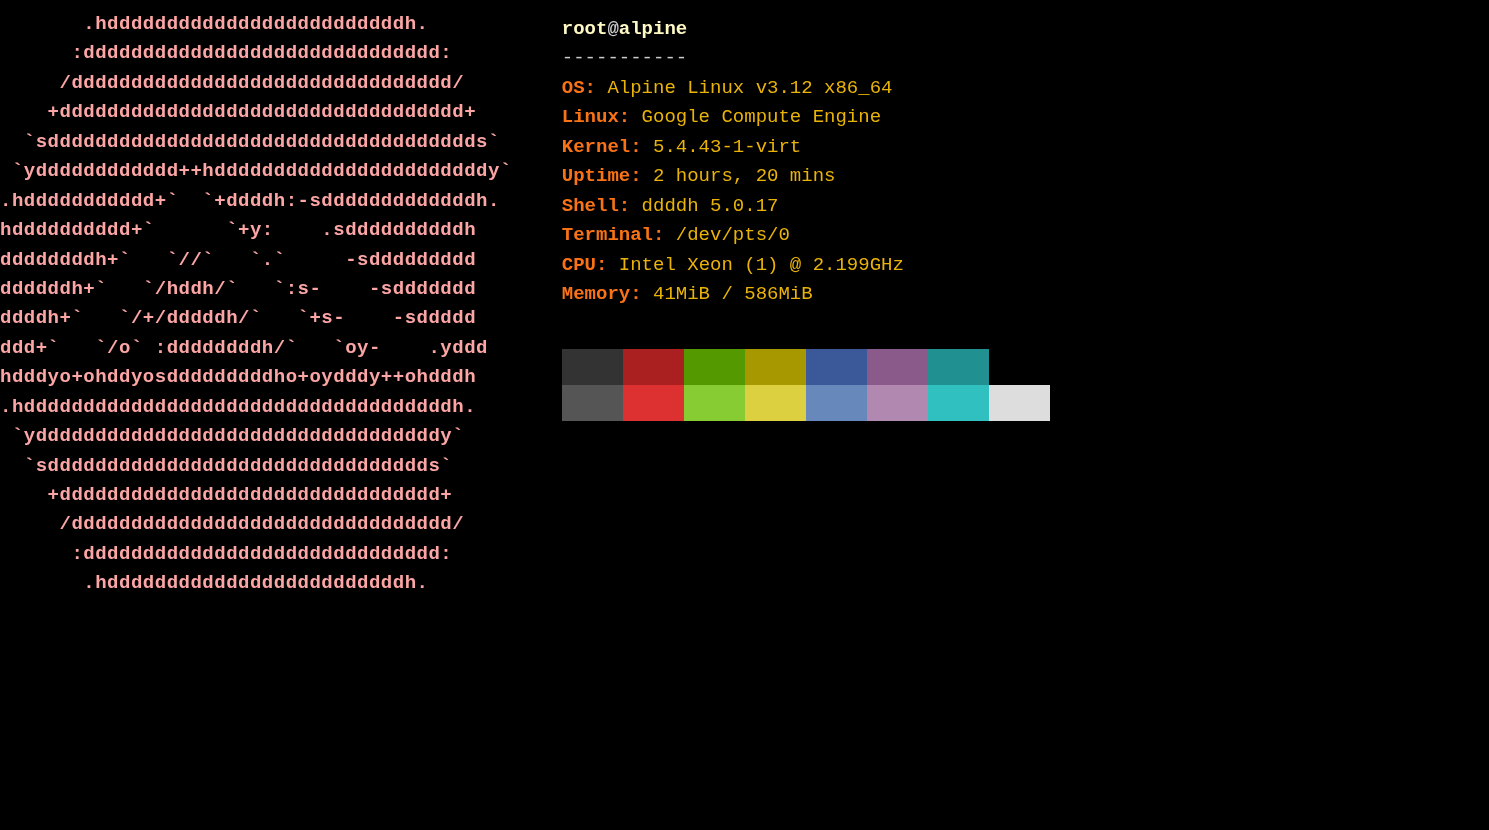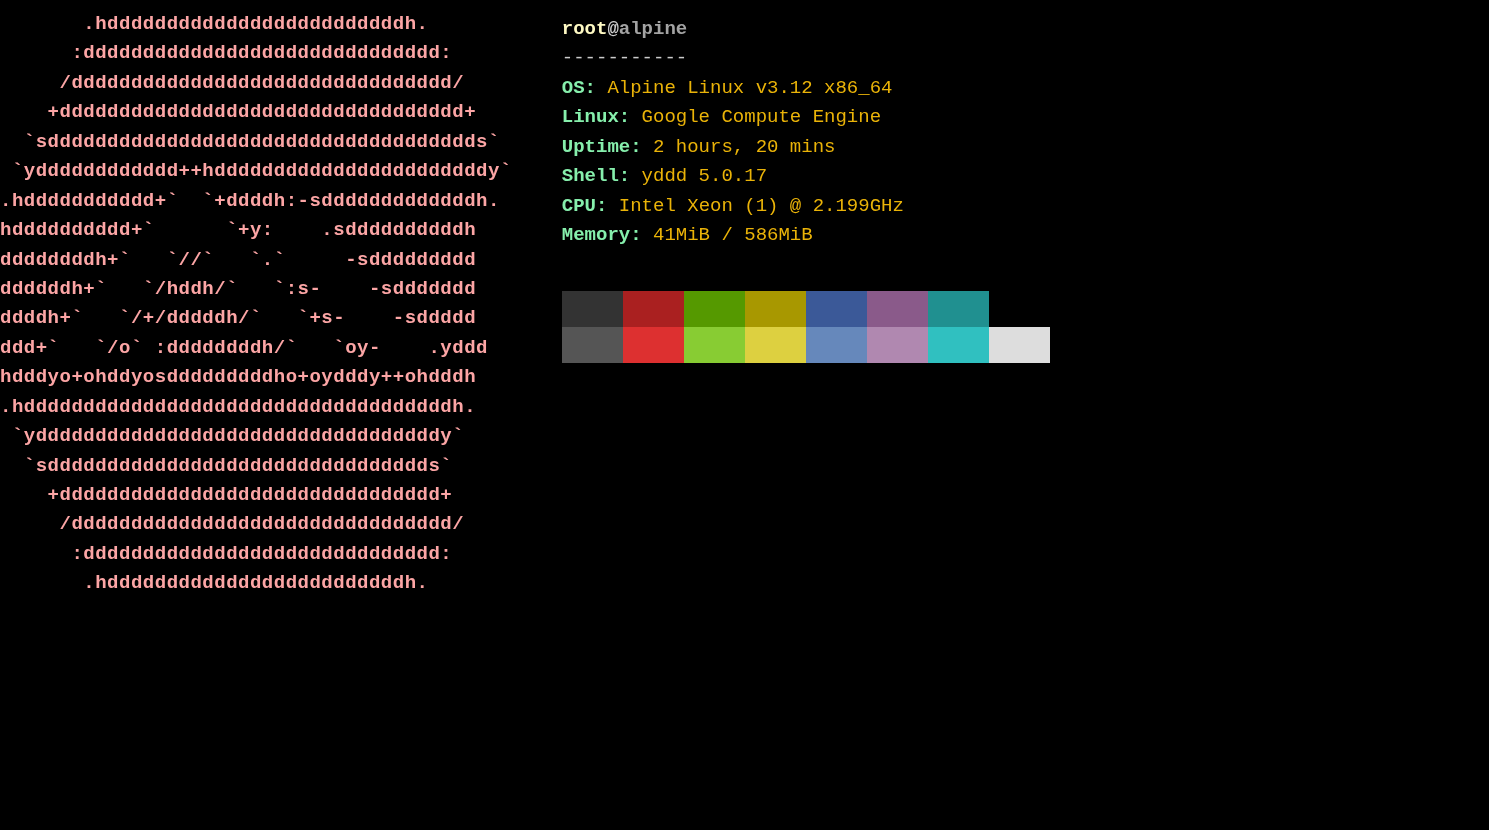--- a/index.html
+++ b/index.html
@@ -34,31 +34,31 @@
     .user-host {
       font-weight: bold;
     }
     .user {
       color: #fef9c3;
     }
     .at {
       color: #cccccc;
     }
     .host {
-      color: #a3a3a3;
+      color: #fef9c3;
       text-align: right;
     }
     .separator {
       color: #cccccc;
     }
     .info-row {
       white-space: nowrap;
     }
     .label {
-      color: #86efac;
+      color: #f97316;
       font-weight: bold;
     }
     .value {
       color: #eab308;
     }
     .color-palette {
       margin-top: 40px;
       display: flex;
       flex-direction: column;
     }
@@ -100,24 +100,30 @@
   </div>
   <div class="separator">-----------</div>
 
   <div class="info-row">
     <span class="label">OS</span><span class="label">: </span><span class="value">Alpine Linux v3.12 x86_64</span>
   </div>
   <div class="info-row">
     <span class="label">Linux</span><span class="label">: </span><span class="value">Google Compute Engine</span>
   </div>
   <div class="info-row">
+    <span class="label">Kernel</span><span class="label">: </span><span class="value">5.4.43-1-virt</span>
+  </div>
+  <div class="info-row">
     <span class="label">Uptime</span><span class="label">: </span><span class="value">2 hours, 20 mins</span>
   </div>
   <div class="info-row">
-    <span class="label">Shell</span><span class="label">: </span><span class="value">yddd 5.0.17</span>
+    <span class="label">Shell</span><span class="label">: </span><span class="value">ddddh 5.0.17</span>
+  </div>
+  <div class="info-row">
+    <span class="label">Terminal</span><span class="label">: </span><span class="value">/dev/pts/0</span>
   </div>
   <div class="info-row">
     <span class="label">CPU</span><span class="label">: </span><span class="value">Intel Xeon (1) @ 2.199GHz</span>
   </div>
   <div class="info-row">
     <span class="label">Memory</span><span class="label">: </span><span class="value">41MiB / 586MiB</span>
   </div>
 
   <div class="color-palette">
     <div class="color-row" id="color-row-1">

